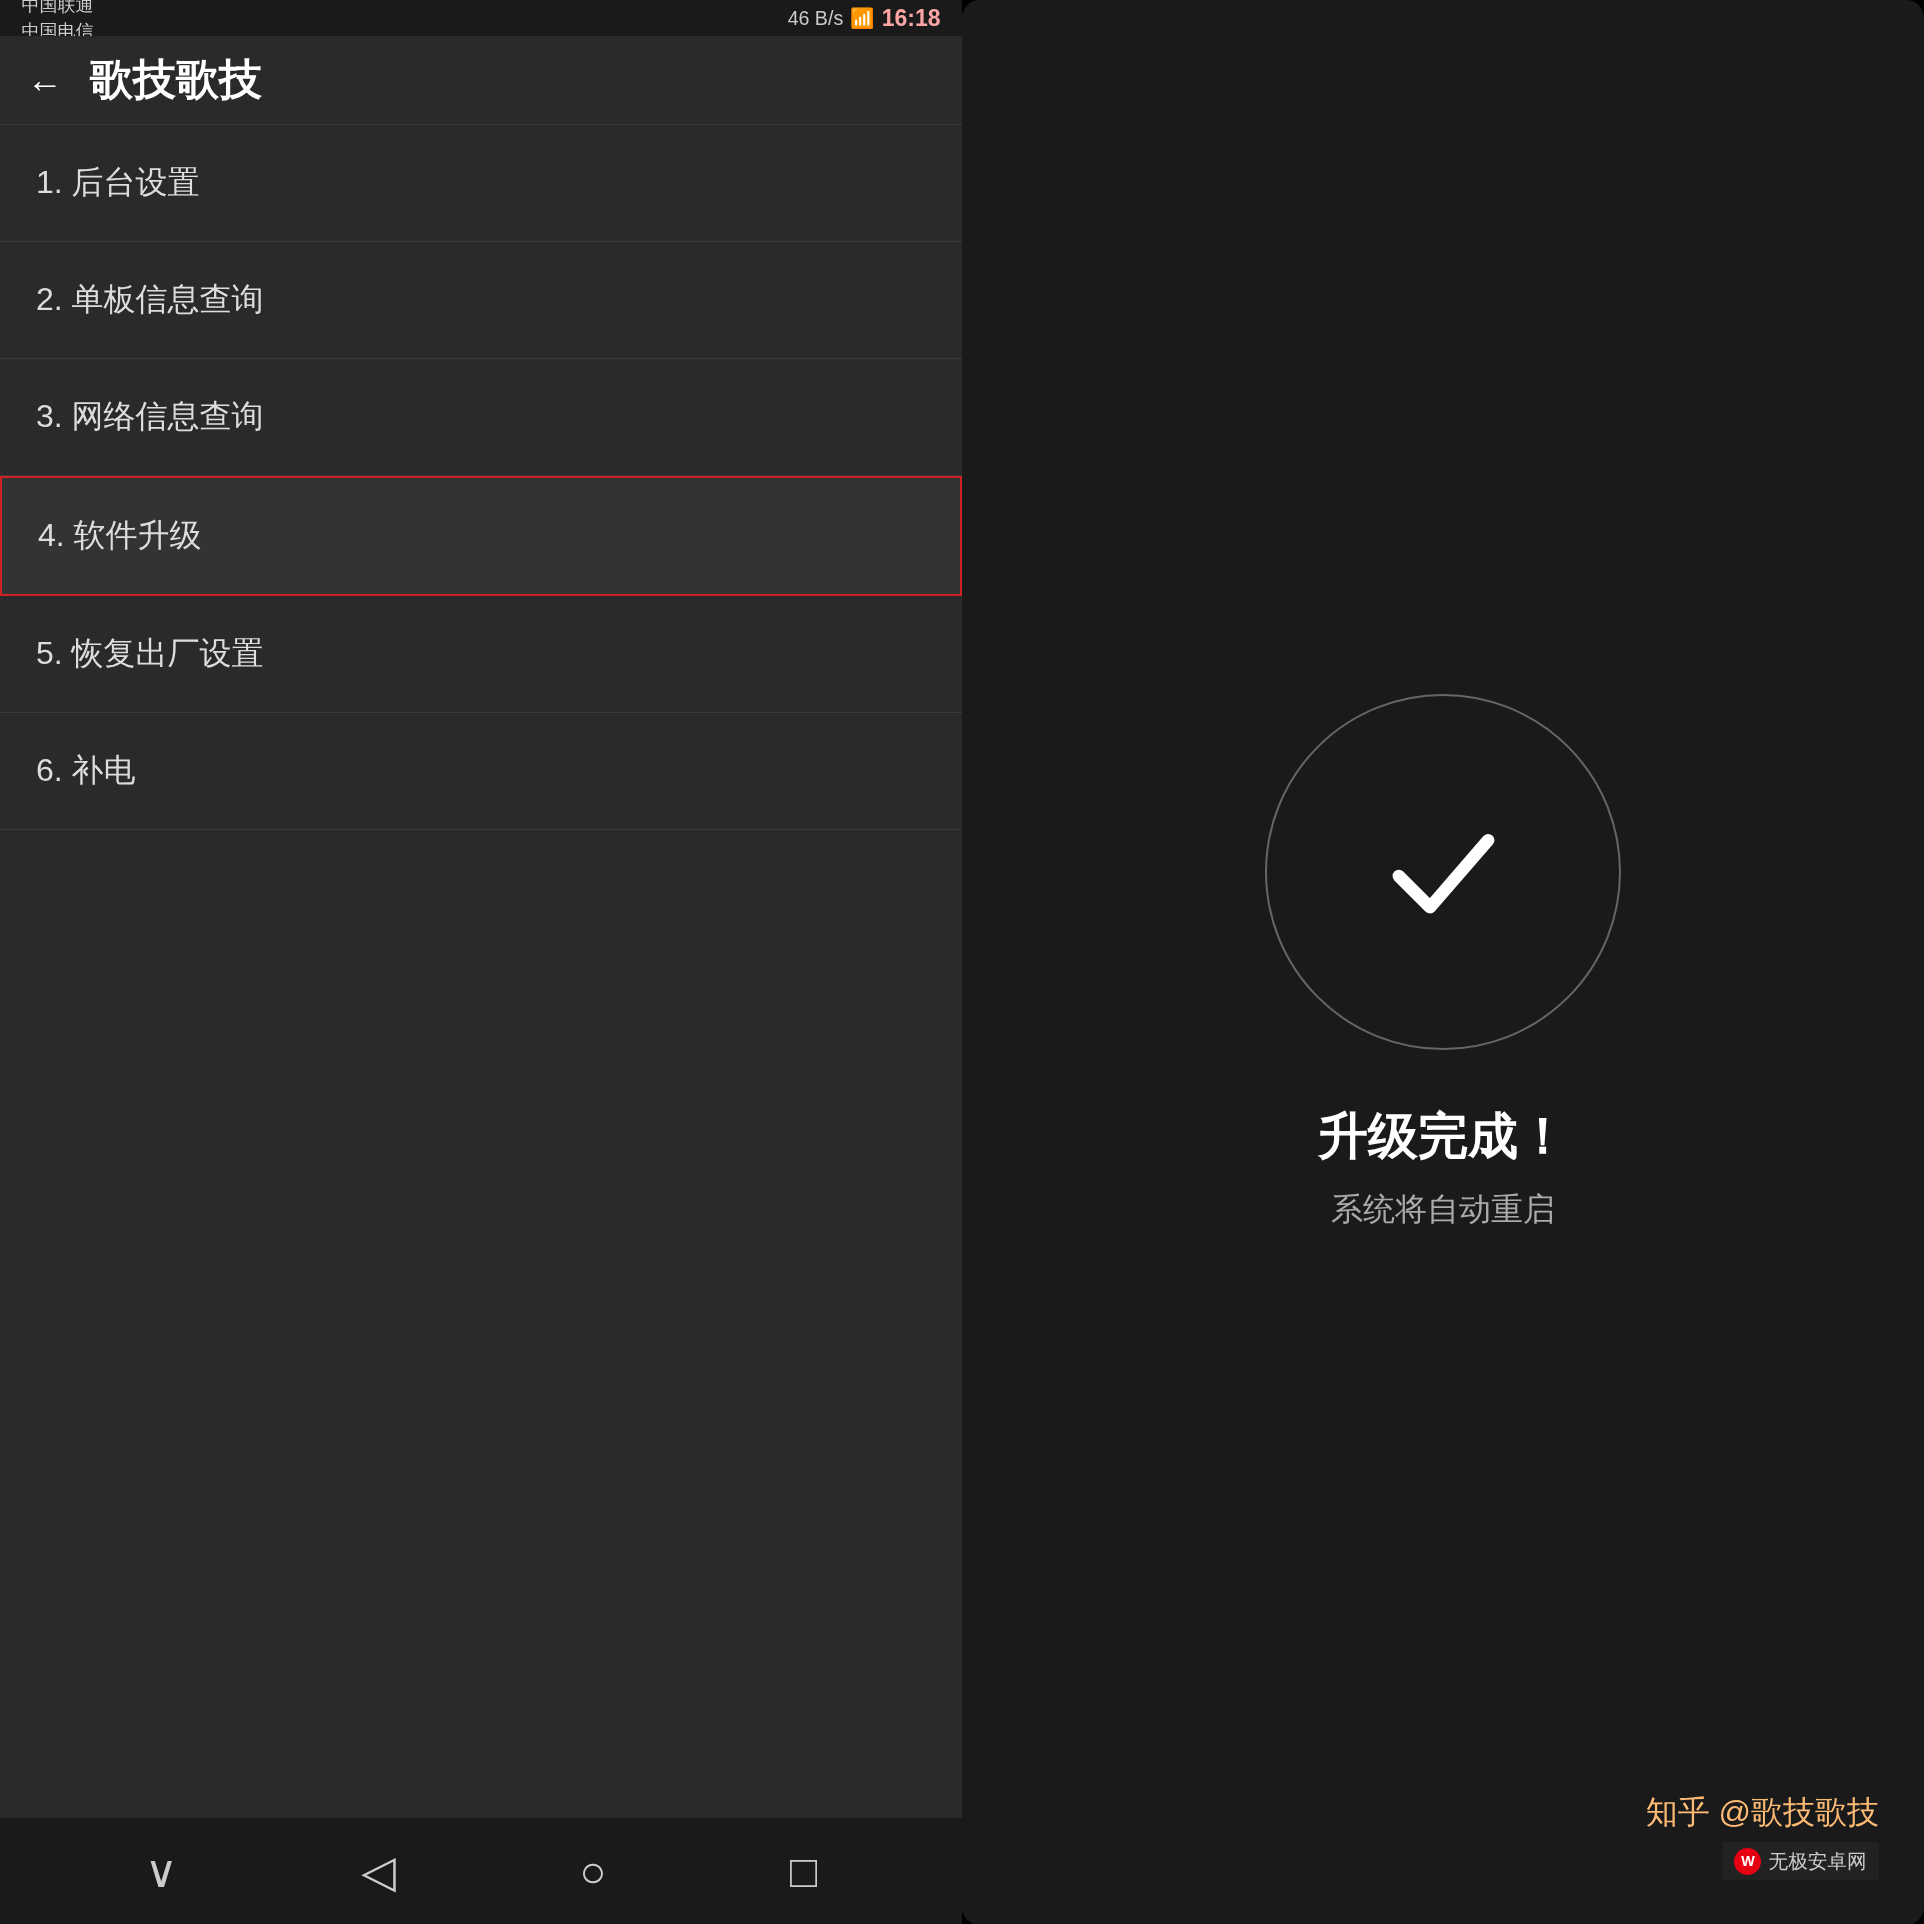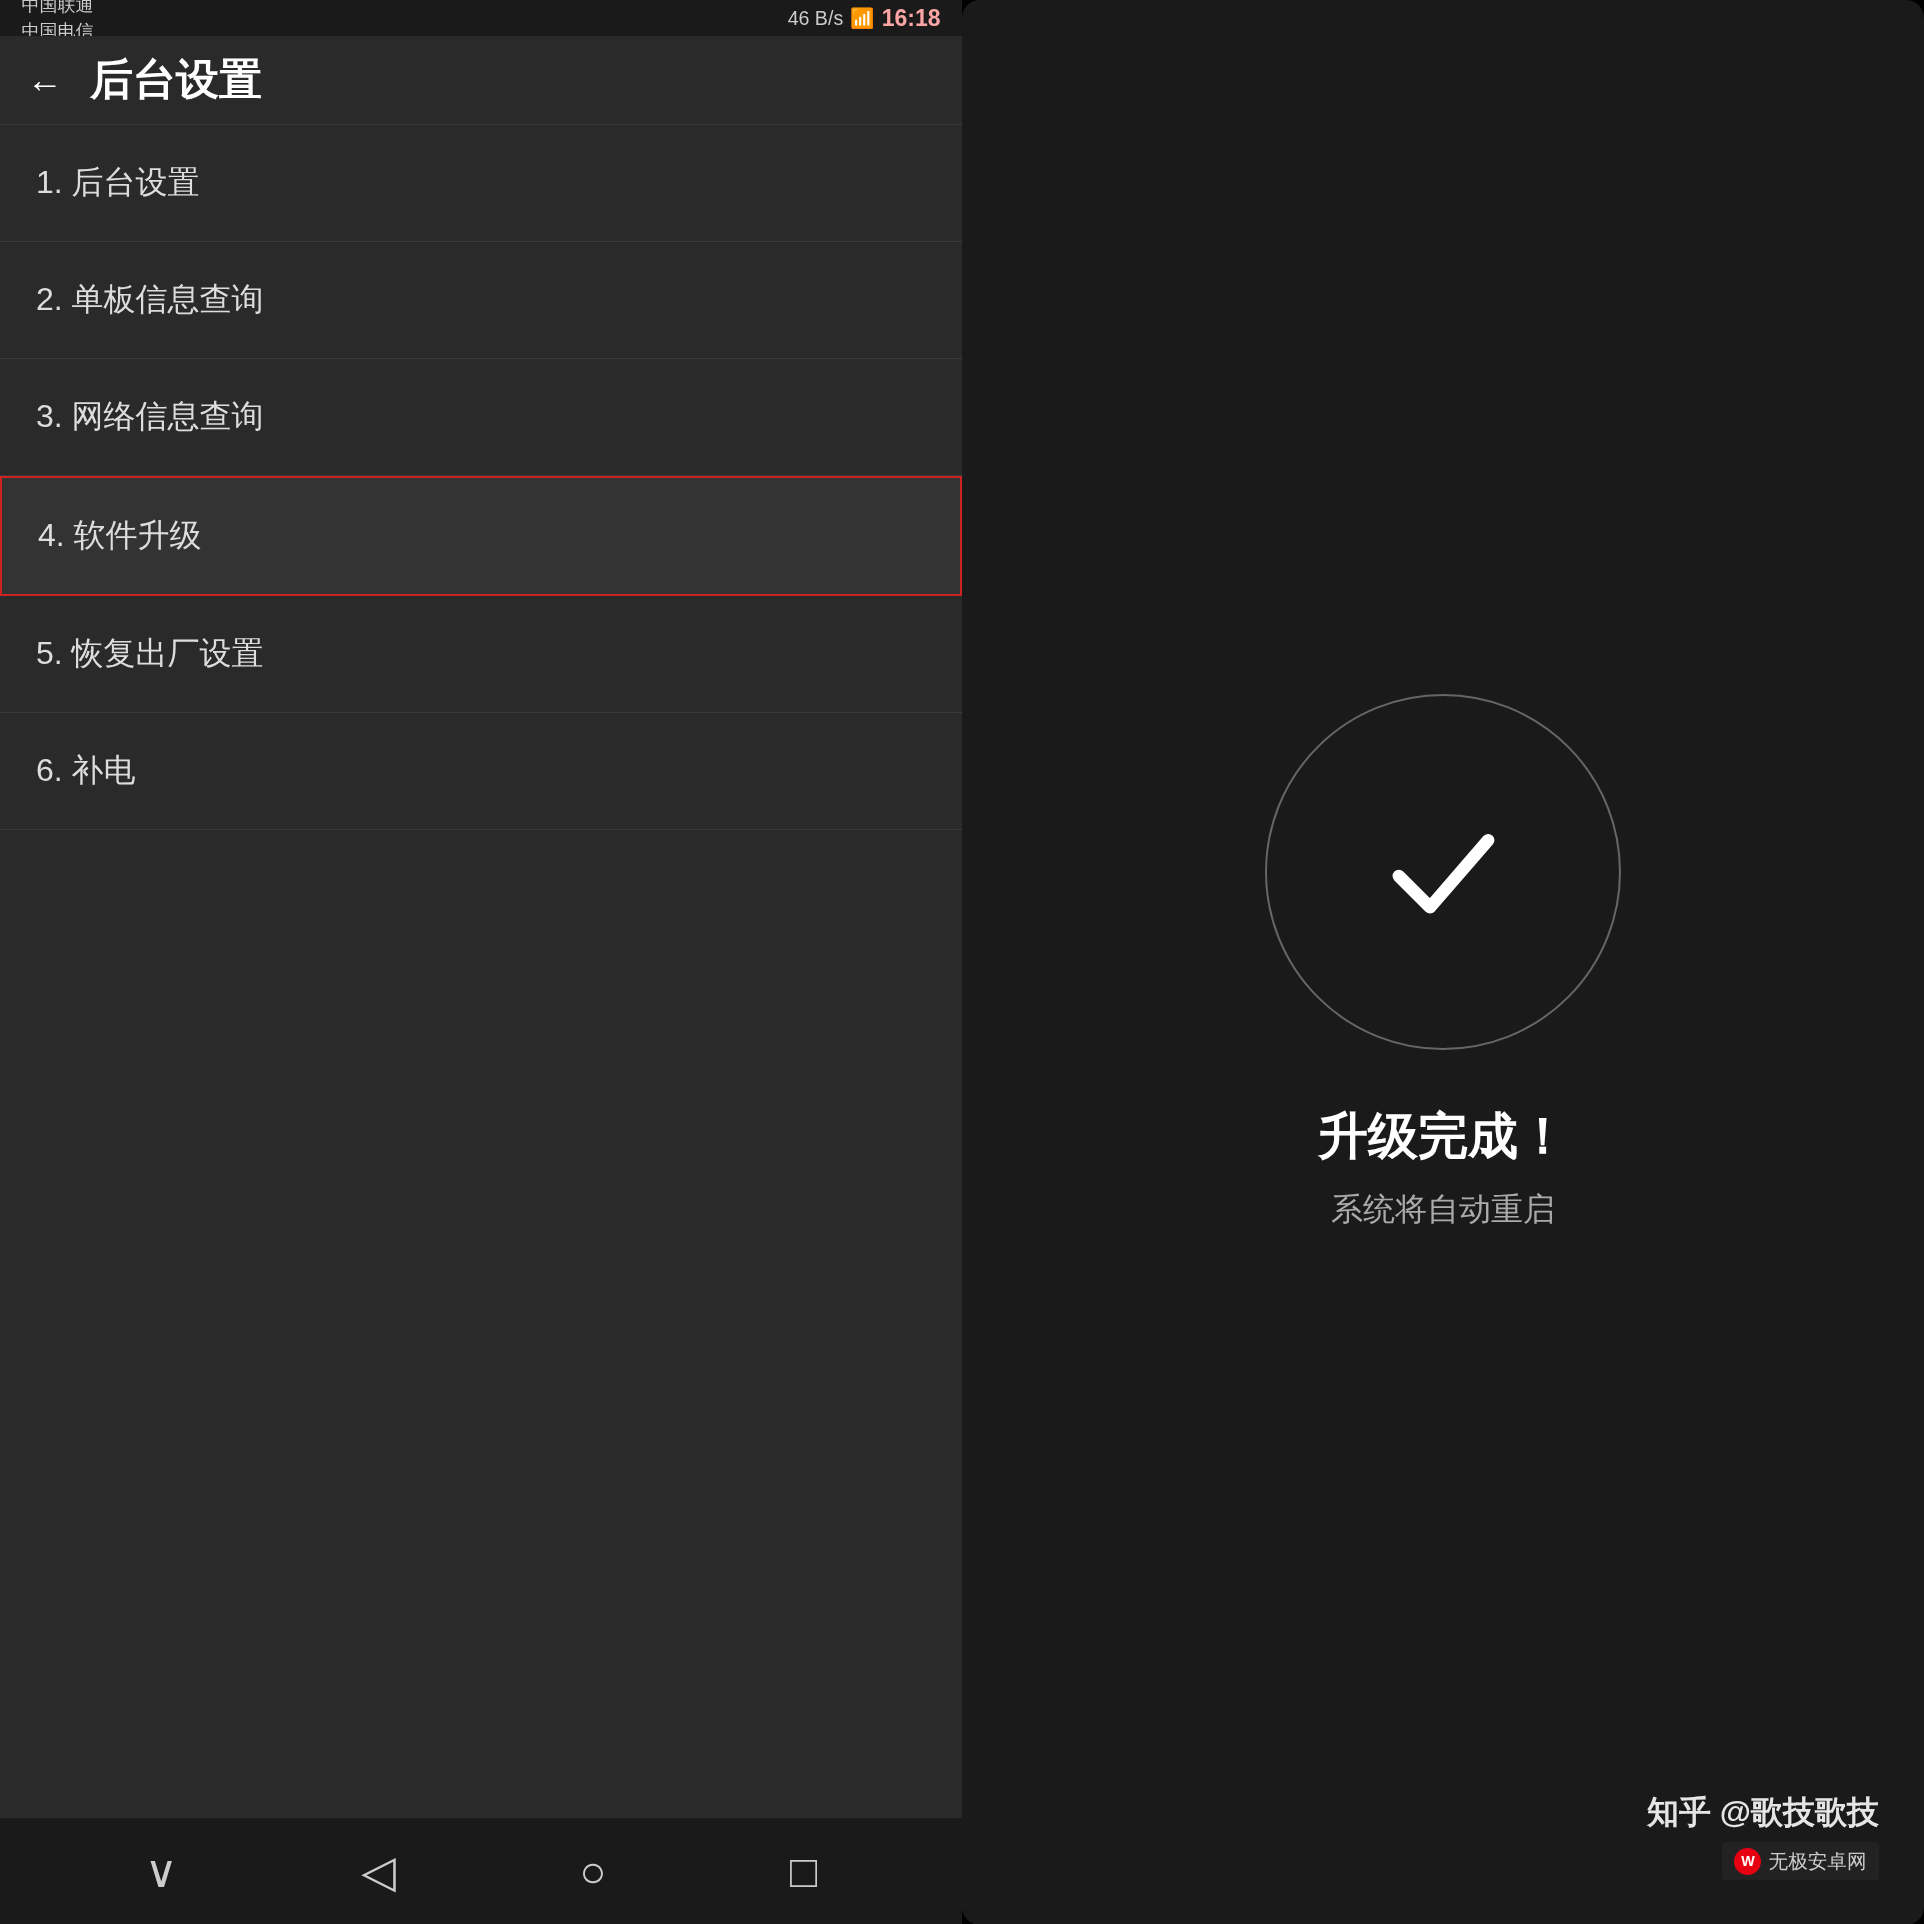--- a/index.html
+++ b/index.html
@@ -163,23 +163,23 @@
       position: absolute;
       bottom: 45px;
       right: 45px;
       display: flex;
       flex-direction: column;
       align-items: flex-end;
       gap: 7.1px;
     }
 
     .watermark-text {
-      color: #e5e5e5;
+      color: #fdba74;
       font-size: 32px;
-      font-weight: bold;
+      font-weight: normal;
     }
 
     .watermark-badge {
       display: flex;
       align-items: center;
       gap: 7.1px;
       background: #222;
       padding: 5.3px 12.5px;
       border-radius: 3.6px;
     }
@@ -220,21 +220,21 @@
     </div>
     <div class="status-right">
       <span>46 B/s</span>
       <span>📶</span>
       <span class="status-time">16:18</span>
     </div>
   </div>
 
   <div class="top-bar">
     <span class="back-arrow">←</span>
-    <span class="page-title">后台设置</span>
+    <span class="page-title">歌技歌技</span>
   </div>
 
   <div class="menu-list">
     <div class="menu-item">
       <span class="menu-item-text">1. 后台设置</span>
     </div>
     <div class="menu-item">
       <span class="menu-item-text">2. 单板信息查询</span>
     </div>
     <div class="menu-item">

